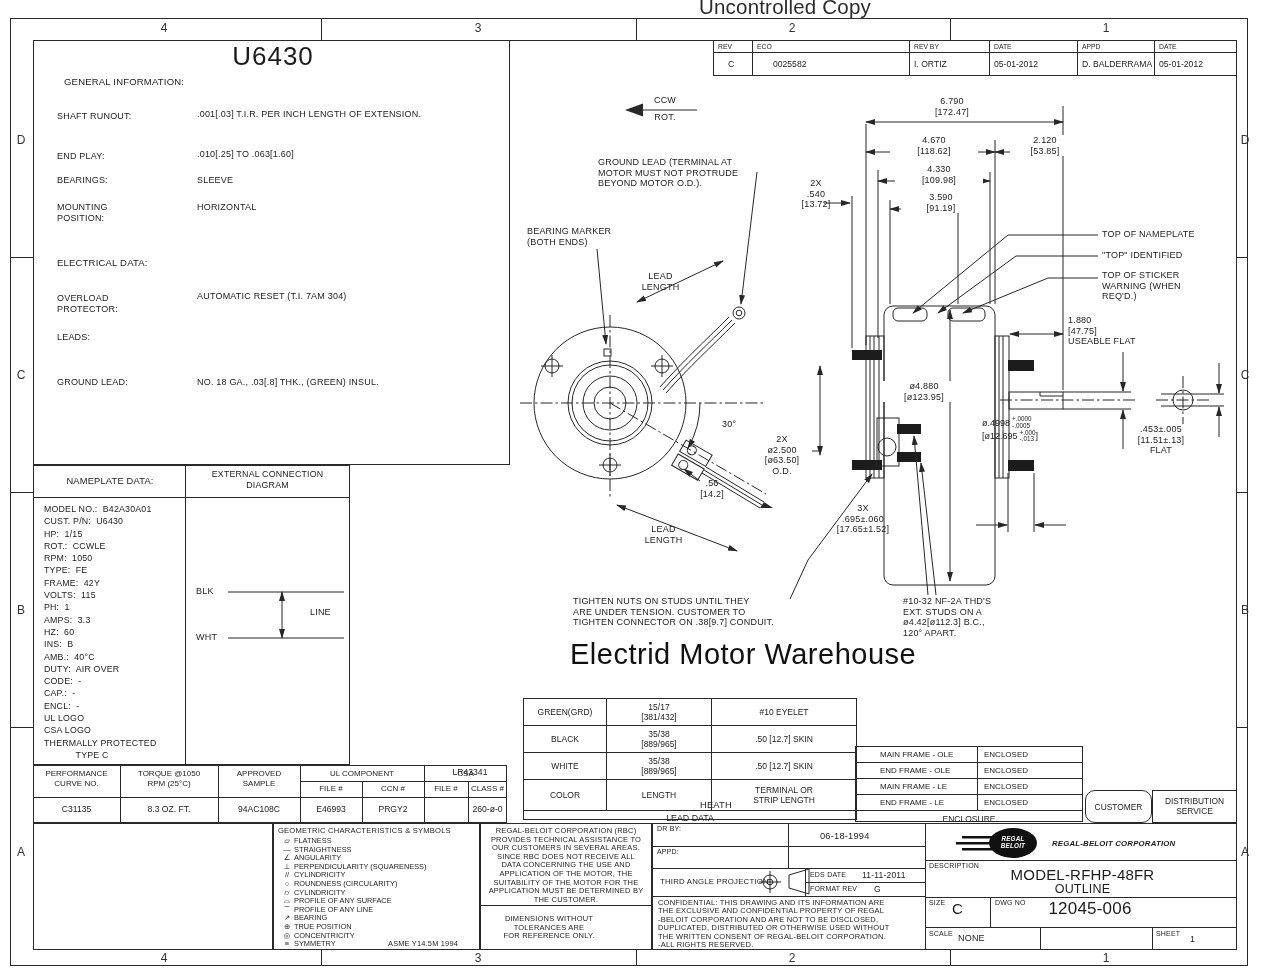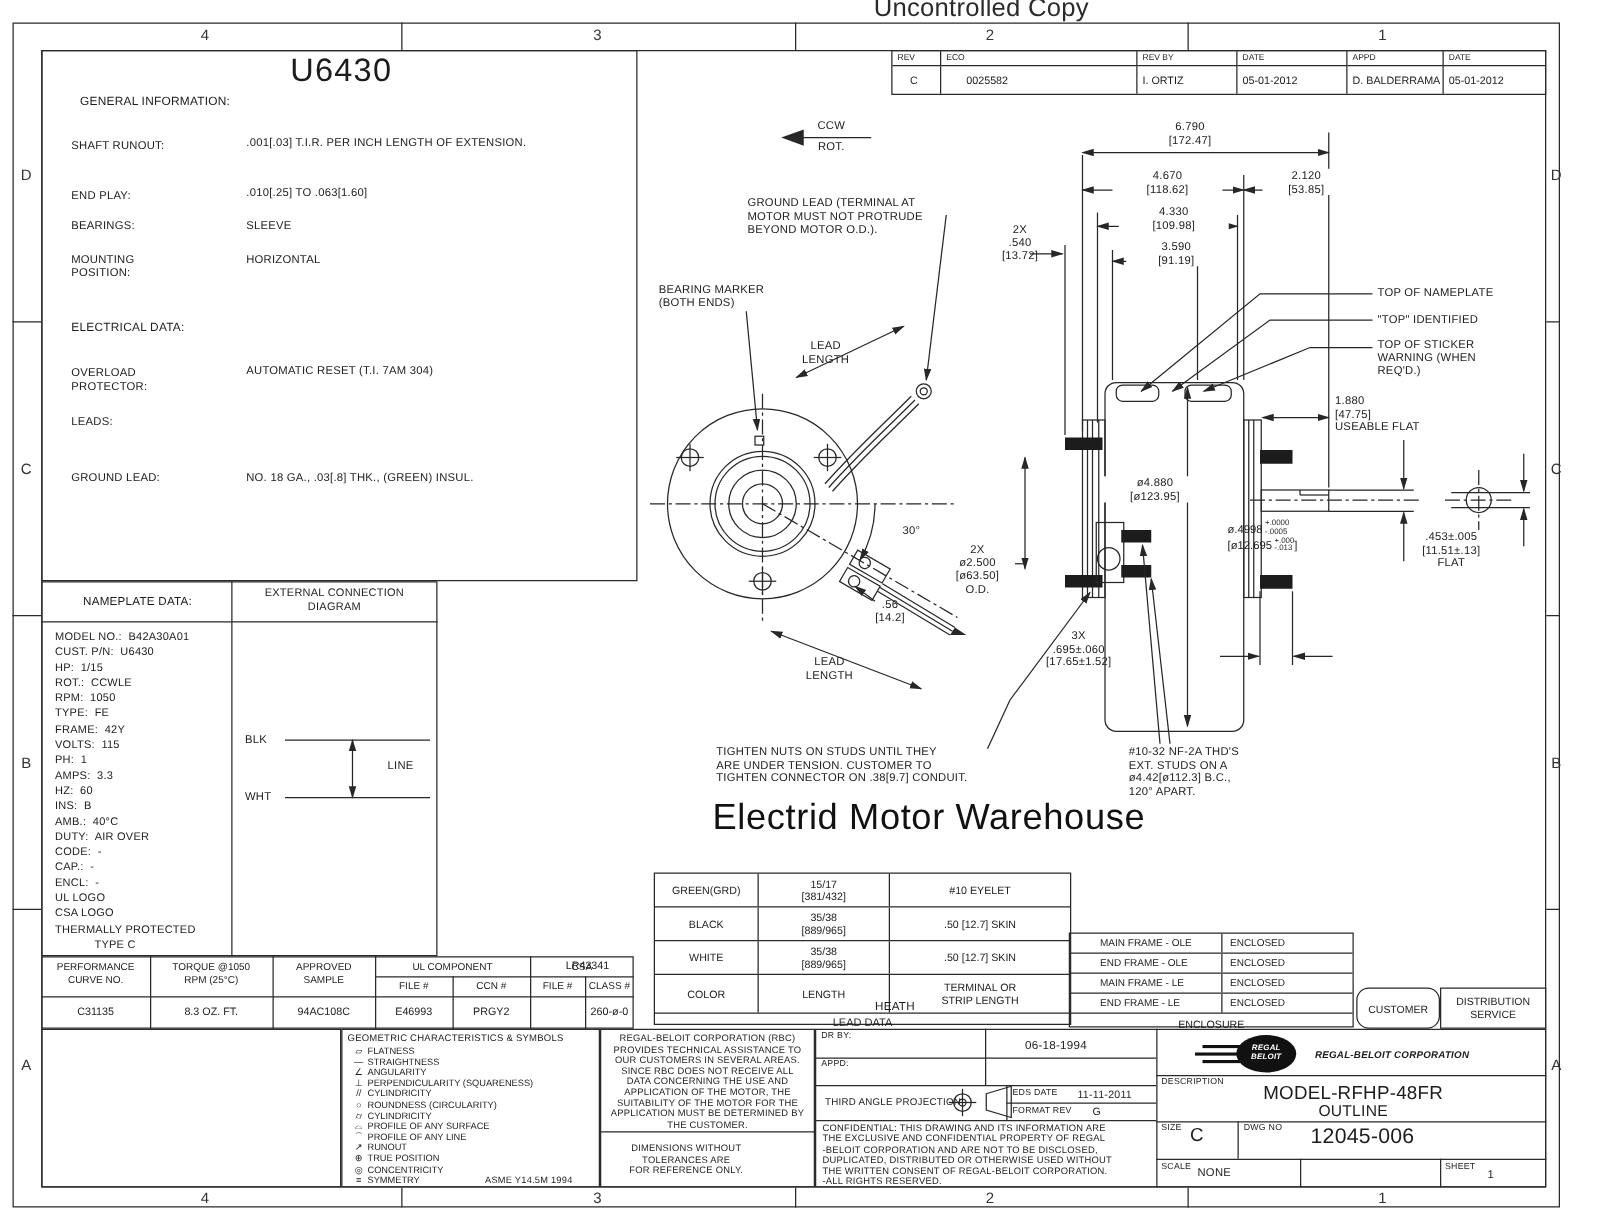--- a/index.html
+++ b/index.html
@@ -205,21 +205,21 @@
       <div class="geo-row">
         <div class="geo-sym">⌓</div>
         <div class="geo-lbl">PROFILE OF ANY SURFACE</div>
       </div>
       <div class="geo-row">
         <div class="geo-sym">⌒</div>
         <div class="geo-lbl">PROFILE OF ANY LINE</div>
       </div>
       <div class="geo-row">
         <div class="geo-sym">↗</div>
-        <div class="geo-lbl">RUNOUT</div>
+        <div class="geo-lbl">BEARING</div>
       </div>
       <div class="geo-row">
         <div class="geo-sym">⊕</div>
         <div class="geo-lbl">TRUE POSITION</div>
       </div>
       <div class="geo-row">
         <div class="geo-sym">◎</div>
         <div class="geo-lbl">CONCENTRICITY</div>
       </div>
       <div class="geo-row">

